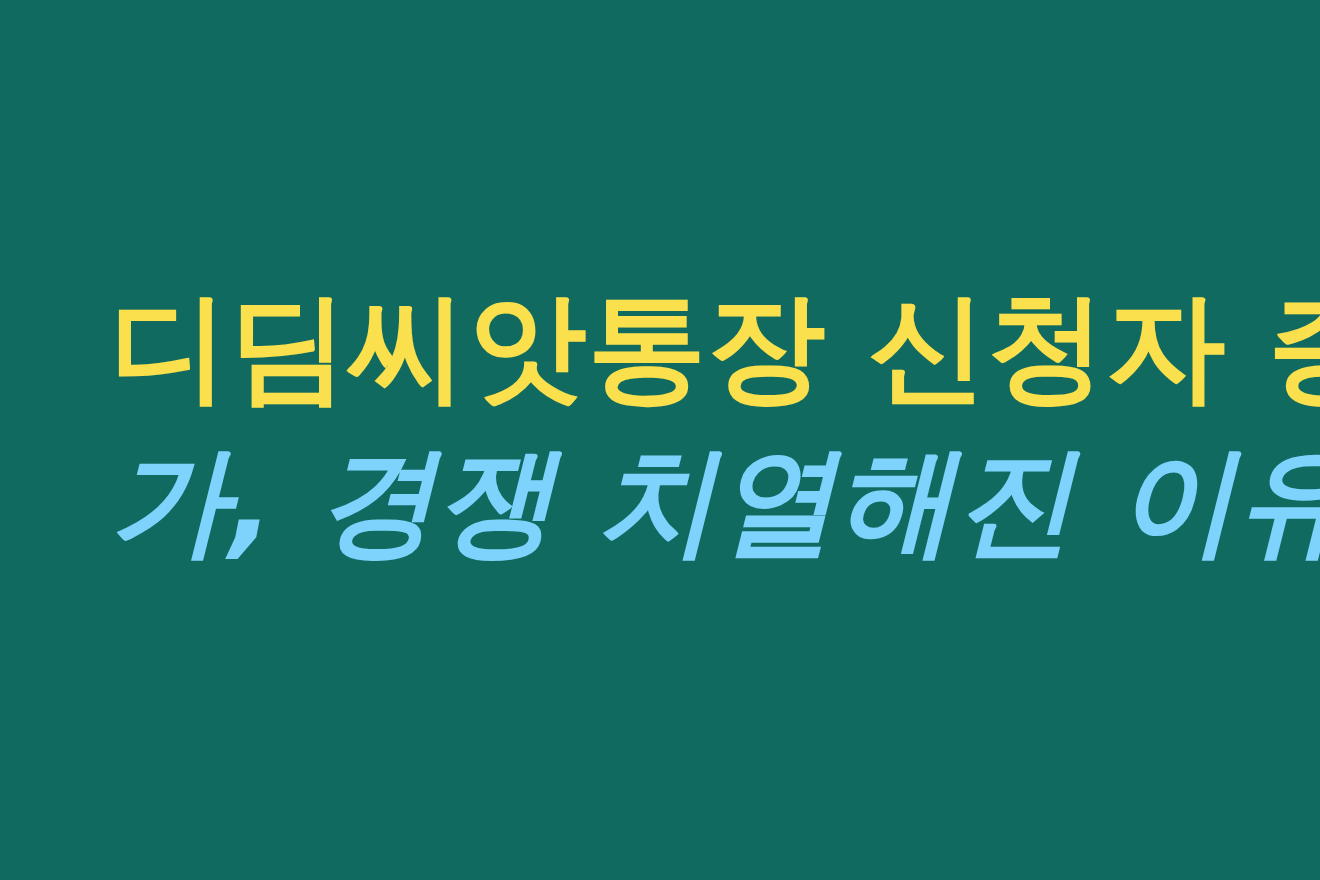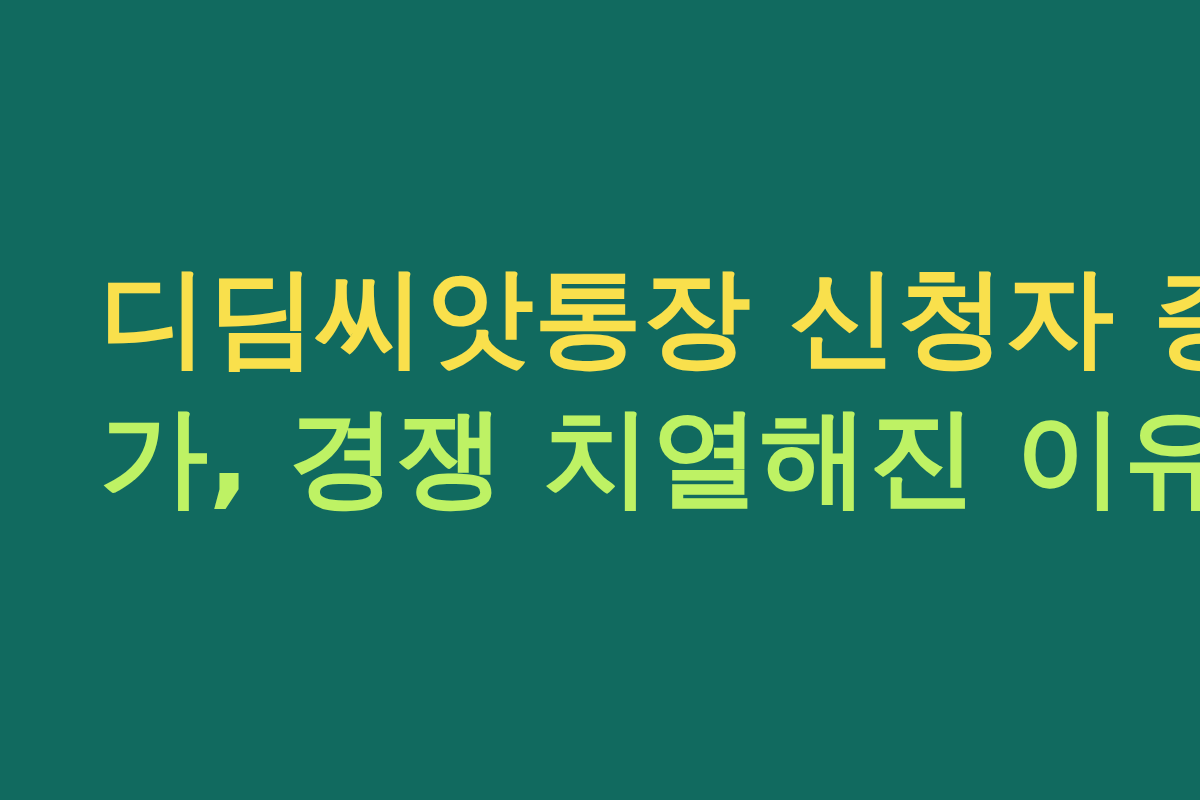--- a/index.html
+++ b/index.html
@@ -52,17 +52,17 @@
 </style>
 </head>
 <body style="width: 1200px; height: 800px;">
 
 <div id="card" style="background: rgb(17, 106, 95); width: 1200px; height: 800px;">
 
   <div id="headline-block">
 
     <span class="headline-line" style="color: rgb(249, 224, 76);">디딤씨앗통장 신청자 증</span>
 
-    <span class="headline-line" style="color: #bef264;">가, 경쟁 치열해진 이유</span>
+    <span class="headline-line" style="color: #7dd3fc; font-style: italic;">가, 경쟁 치열해진 이유</span>
 
   </div>
 
 </div>
 
 </body></html>

